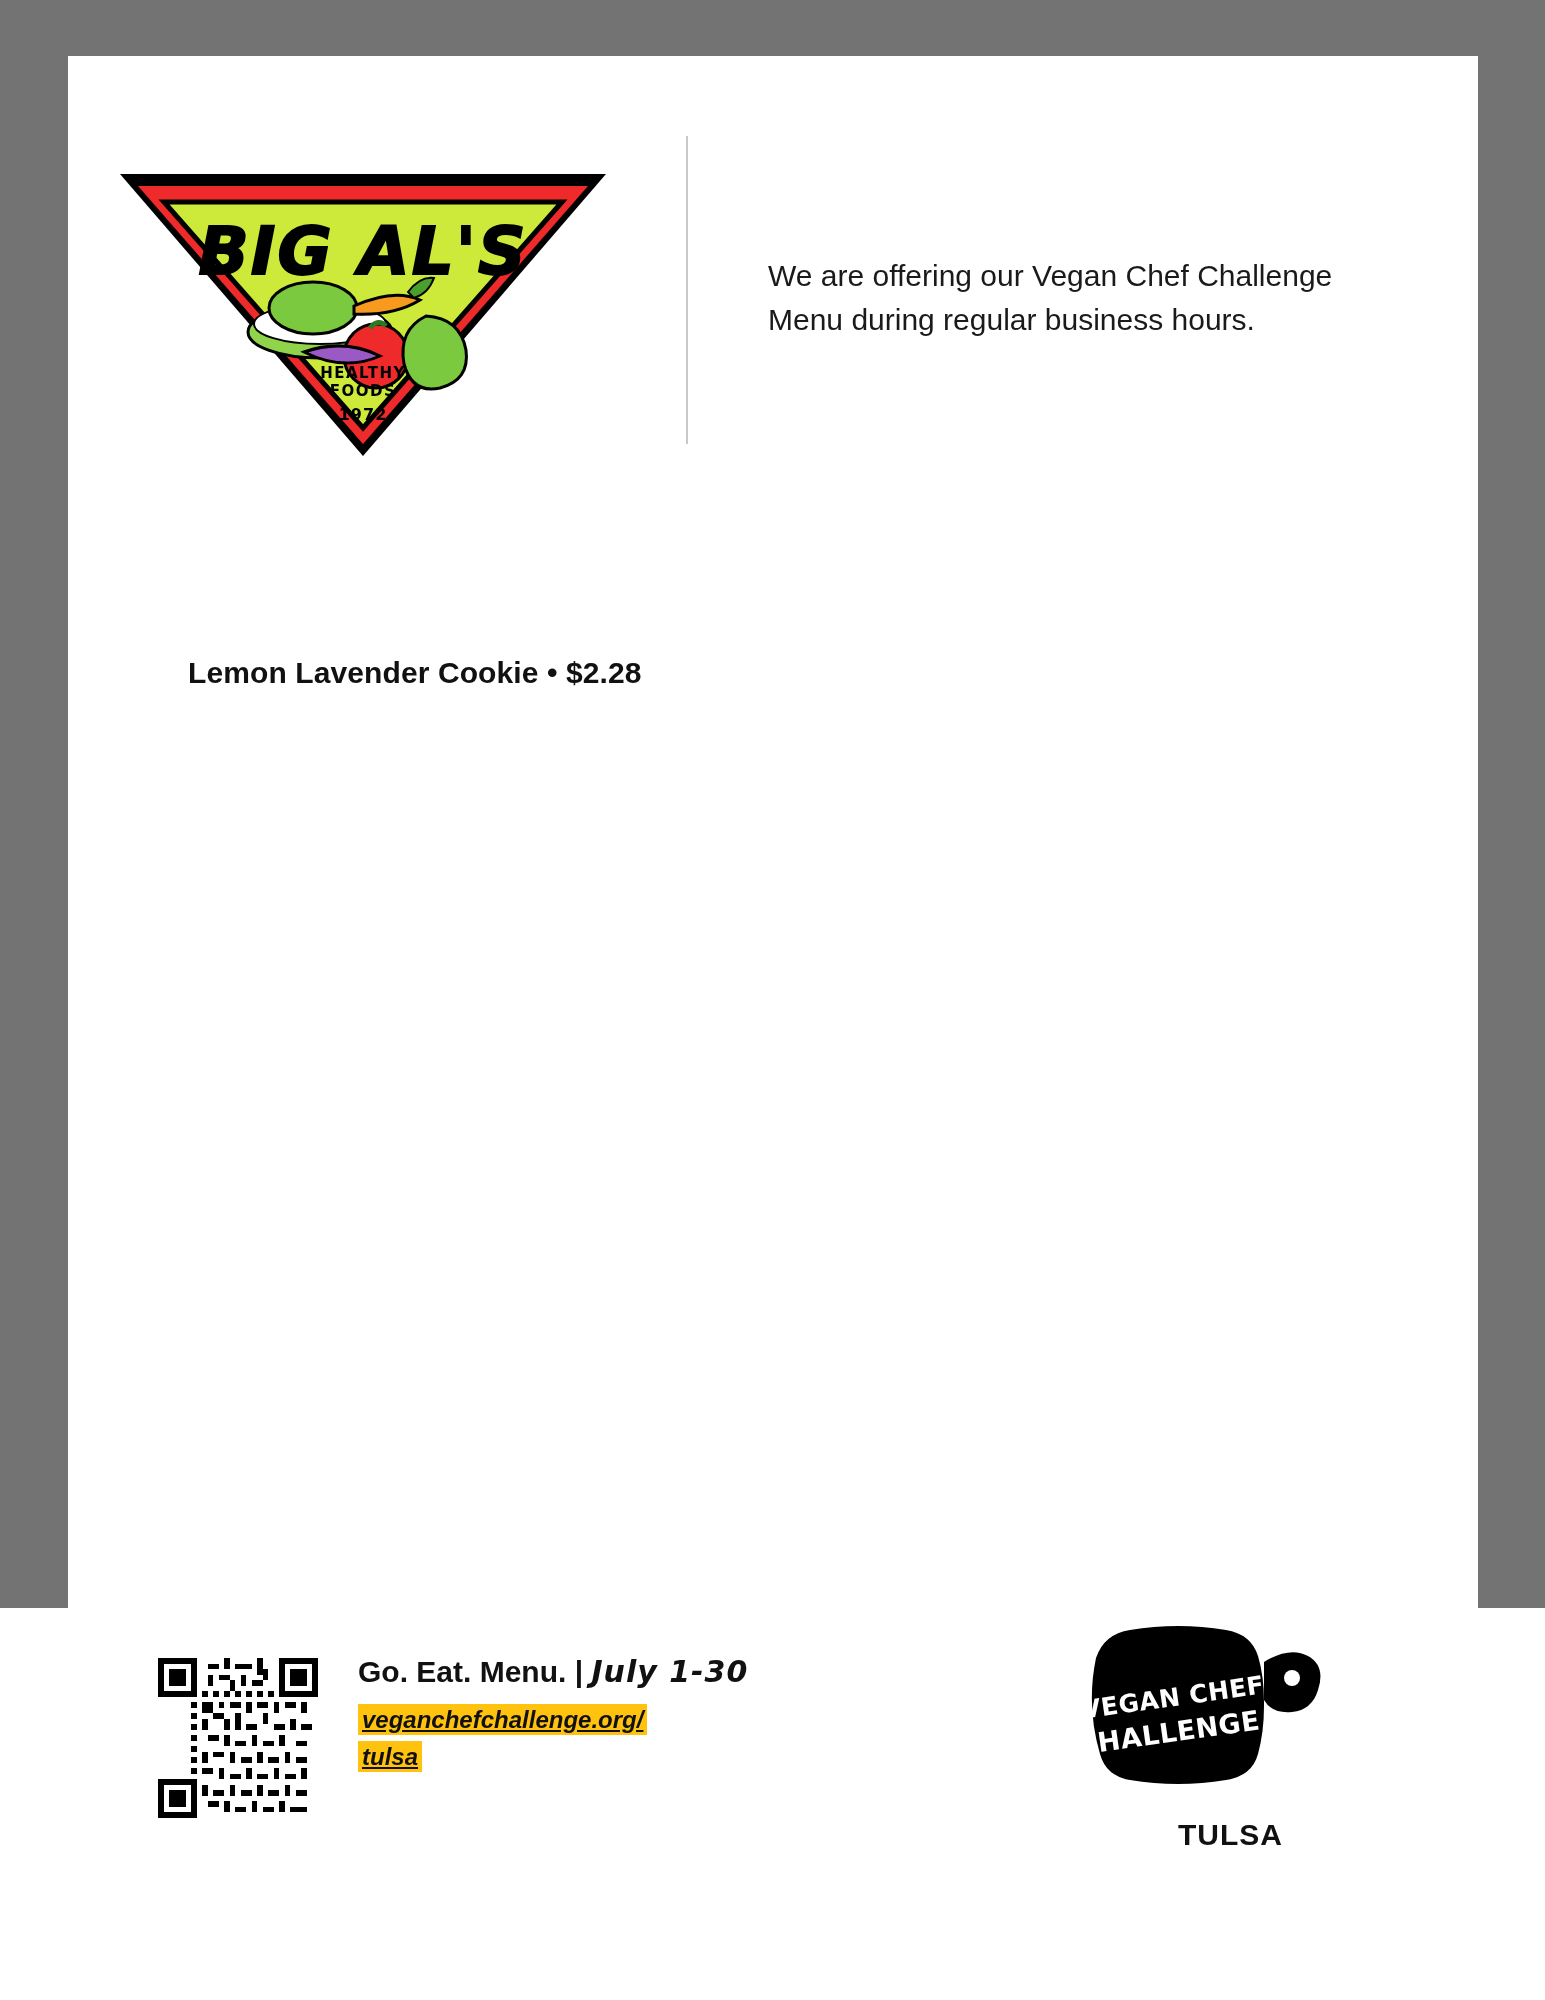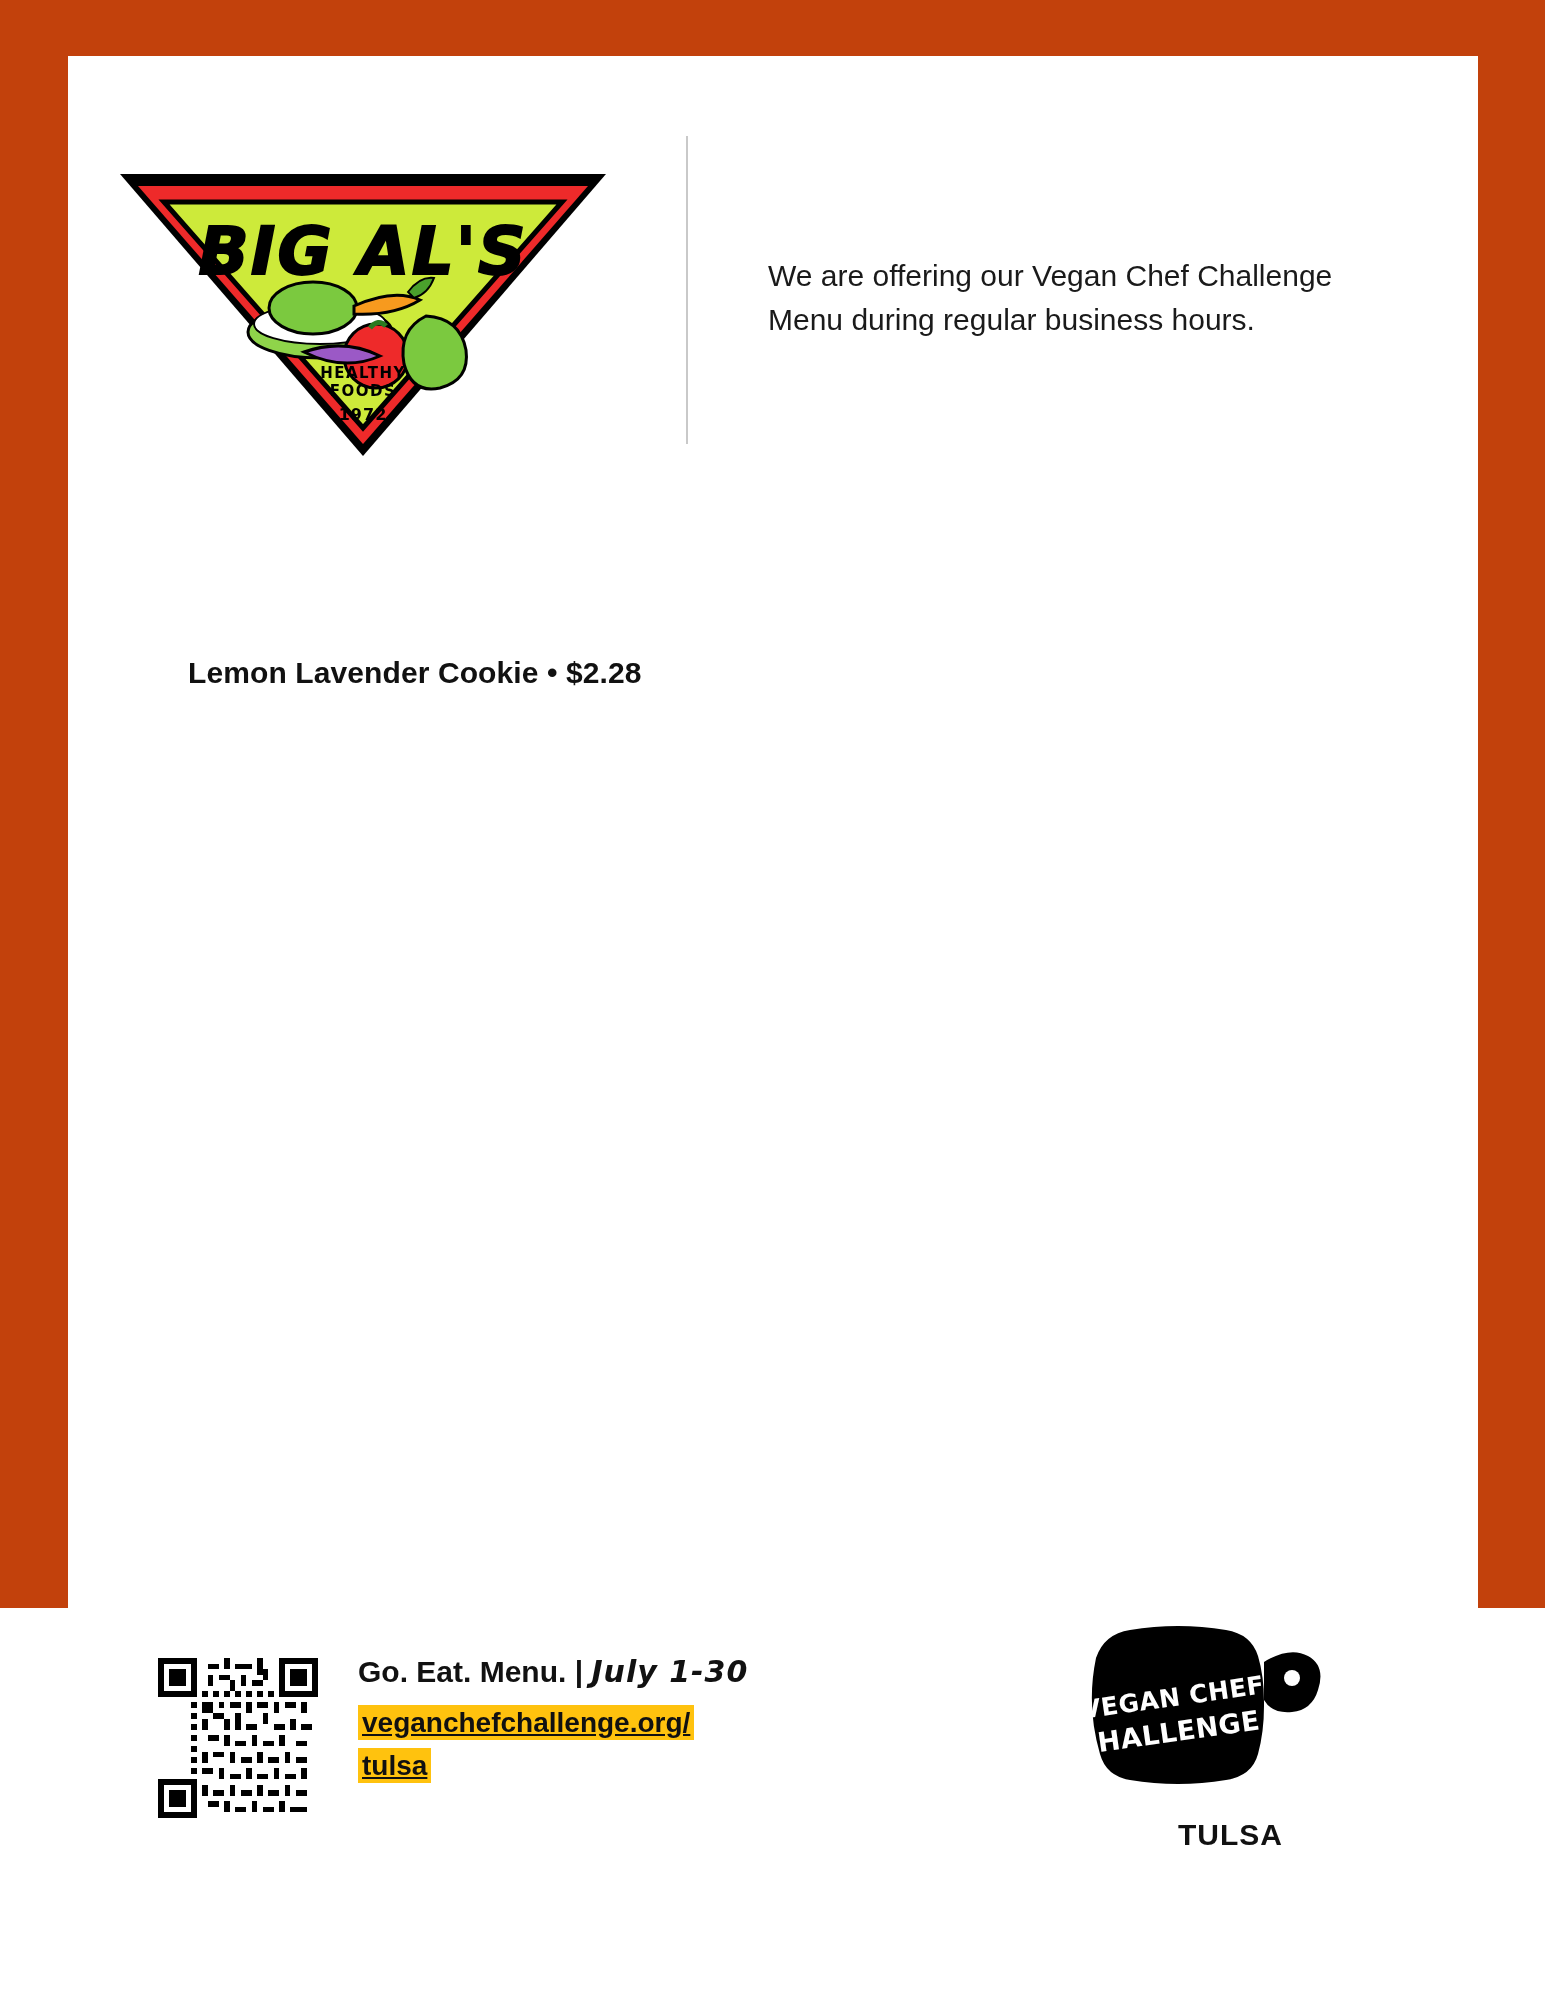--- a/index.html
+++ b/index.html
@@ -10,21 +10,21 @@
     width: 1545px;
     height: 2000px;
     background: #ffffff;
     font-family: "Liberation Sans", sans-serif;
     overflow: hidden;
   }
   .page {
     position: relative;
     width: 1545px;
     height: 1608px;
-    background: #c2410c;
+    background: #737373;
     box-sizing: border-box;
     padding: 4px;
   }
   .inner-sheet {
     position: absolute;
     left: 68px;
     top: 56px;
     width: 1410px;
     height: 1890px;
     background: #ffffff;
@@ -117,24 +117,25 @@
     white-space: nowrap;
   }
   .tagline .dates {
     font-family: "DejaVu Sans", sans-serif;
     font-style: italic;
     font-weight: bold;
     letter-spacing: 1px;
   }
   .url-line {
     display: inline;
-    font-size: 28px;
+    font-size: 24px;
     font-weight: bold;
     color: #111111;
     line-height: 1.55;
+    font-style: italic;
   }
   .url-line span {
     background: #ffc20e;
     padding: 2px 4px;
     box-decoration-break: clone;
     -webkit-box-decoration-break: clone;
   }
   .vcc-logo {
     position: absolute;
     right: 150px;

